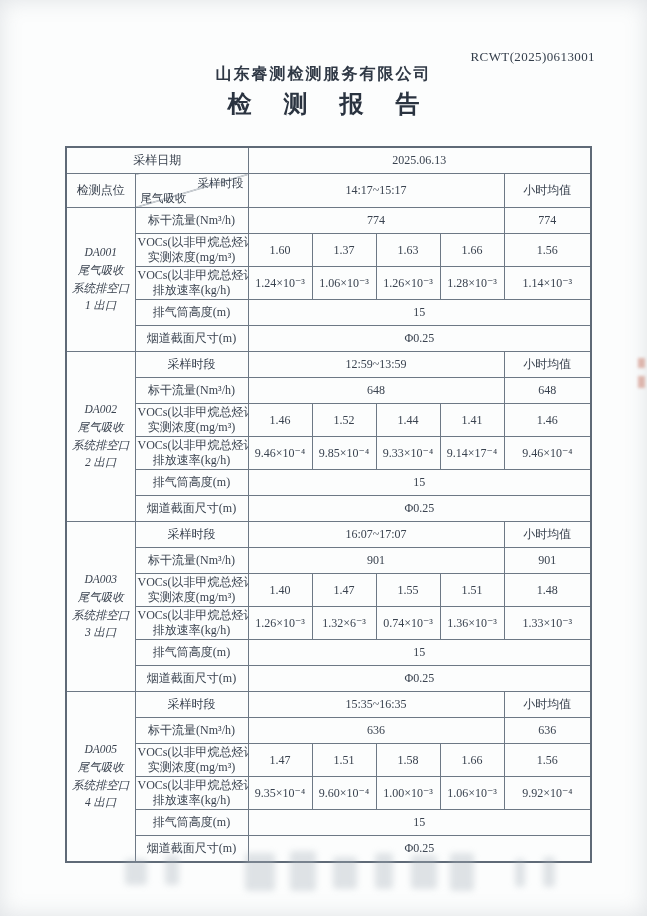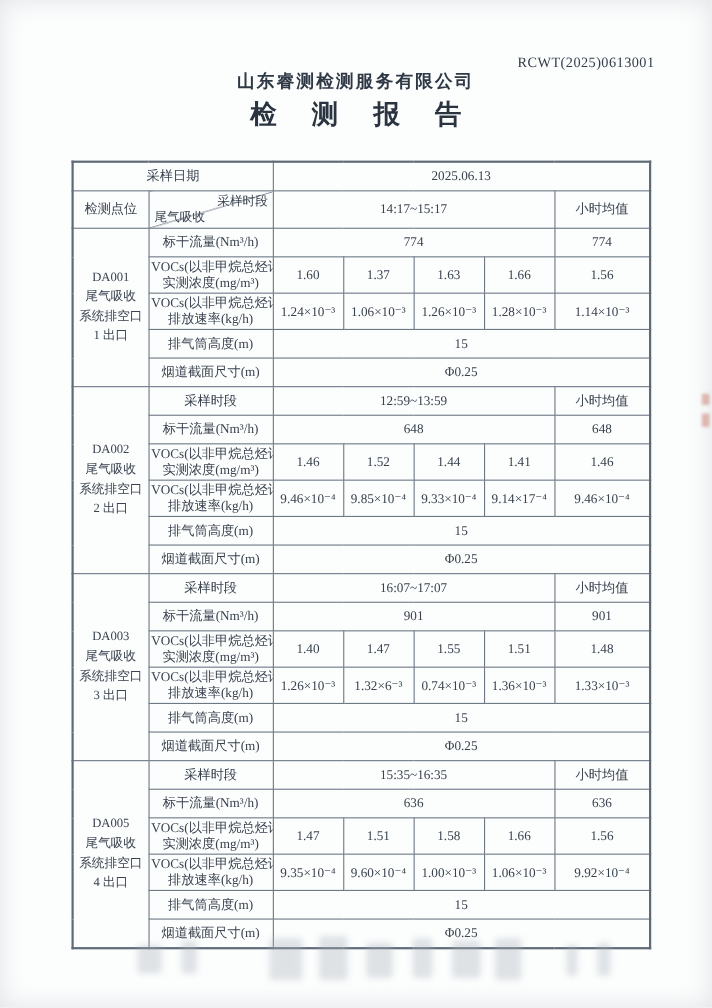--- a/index.html
+++ b/index.html
@@ -51,21 +51,21 @@
     border:1px solid #6d7885;
     text-align:center;vertical-align:middle;
     font-size:12px;line-height:1.25;
     padding:0 2px;color:#39424f;
     overflow:hidden;
   }
   td.h1{height:25px;}
   td.h2{height:32px;}
   td.hdr{height:33px;}
   .lbl2{font-size:11px;line-height:1.35;white-space:nowrap;}
-  .point-cell div{font-size:11.5px;line-height:1.55;white-space:nowrap;}
+  .point-cell div{font-size:11.5px;line-height:1.55;white-space:nowrap;font-style:italic;}
   .diag{
     position:relative;padding:0;
     background-image:linear-gradient(to bottom right,
       transparent calc(50% - .7px), #6d7885 50%, transparent calc(50% + .7px));
   }
   .diag .t{position:absolute;top:2px;right:4px;font-size:11.5px;}
   .diag .b{position:absolute;bottom:2px;left:5px;font-size:11.5px;}
   
   .ghost{position:absolute;top:845px;left:95px;width:460px;height:52px;
     filter:blur(3px);opacity:.35;pointer-events:none;}

